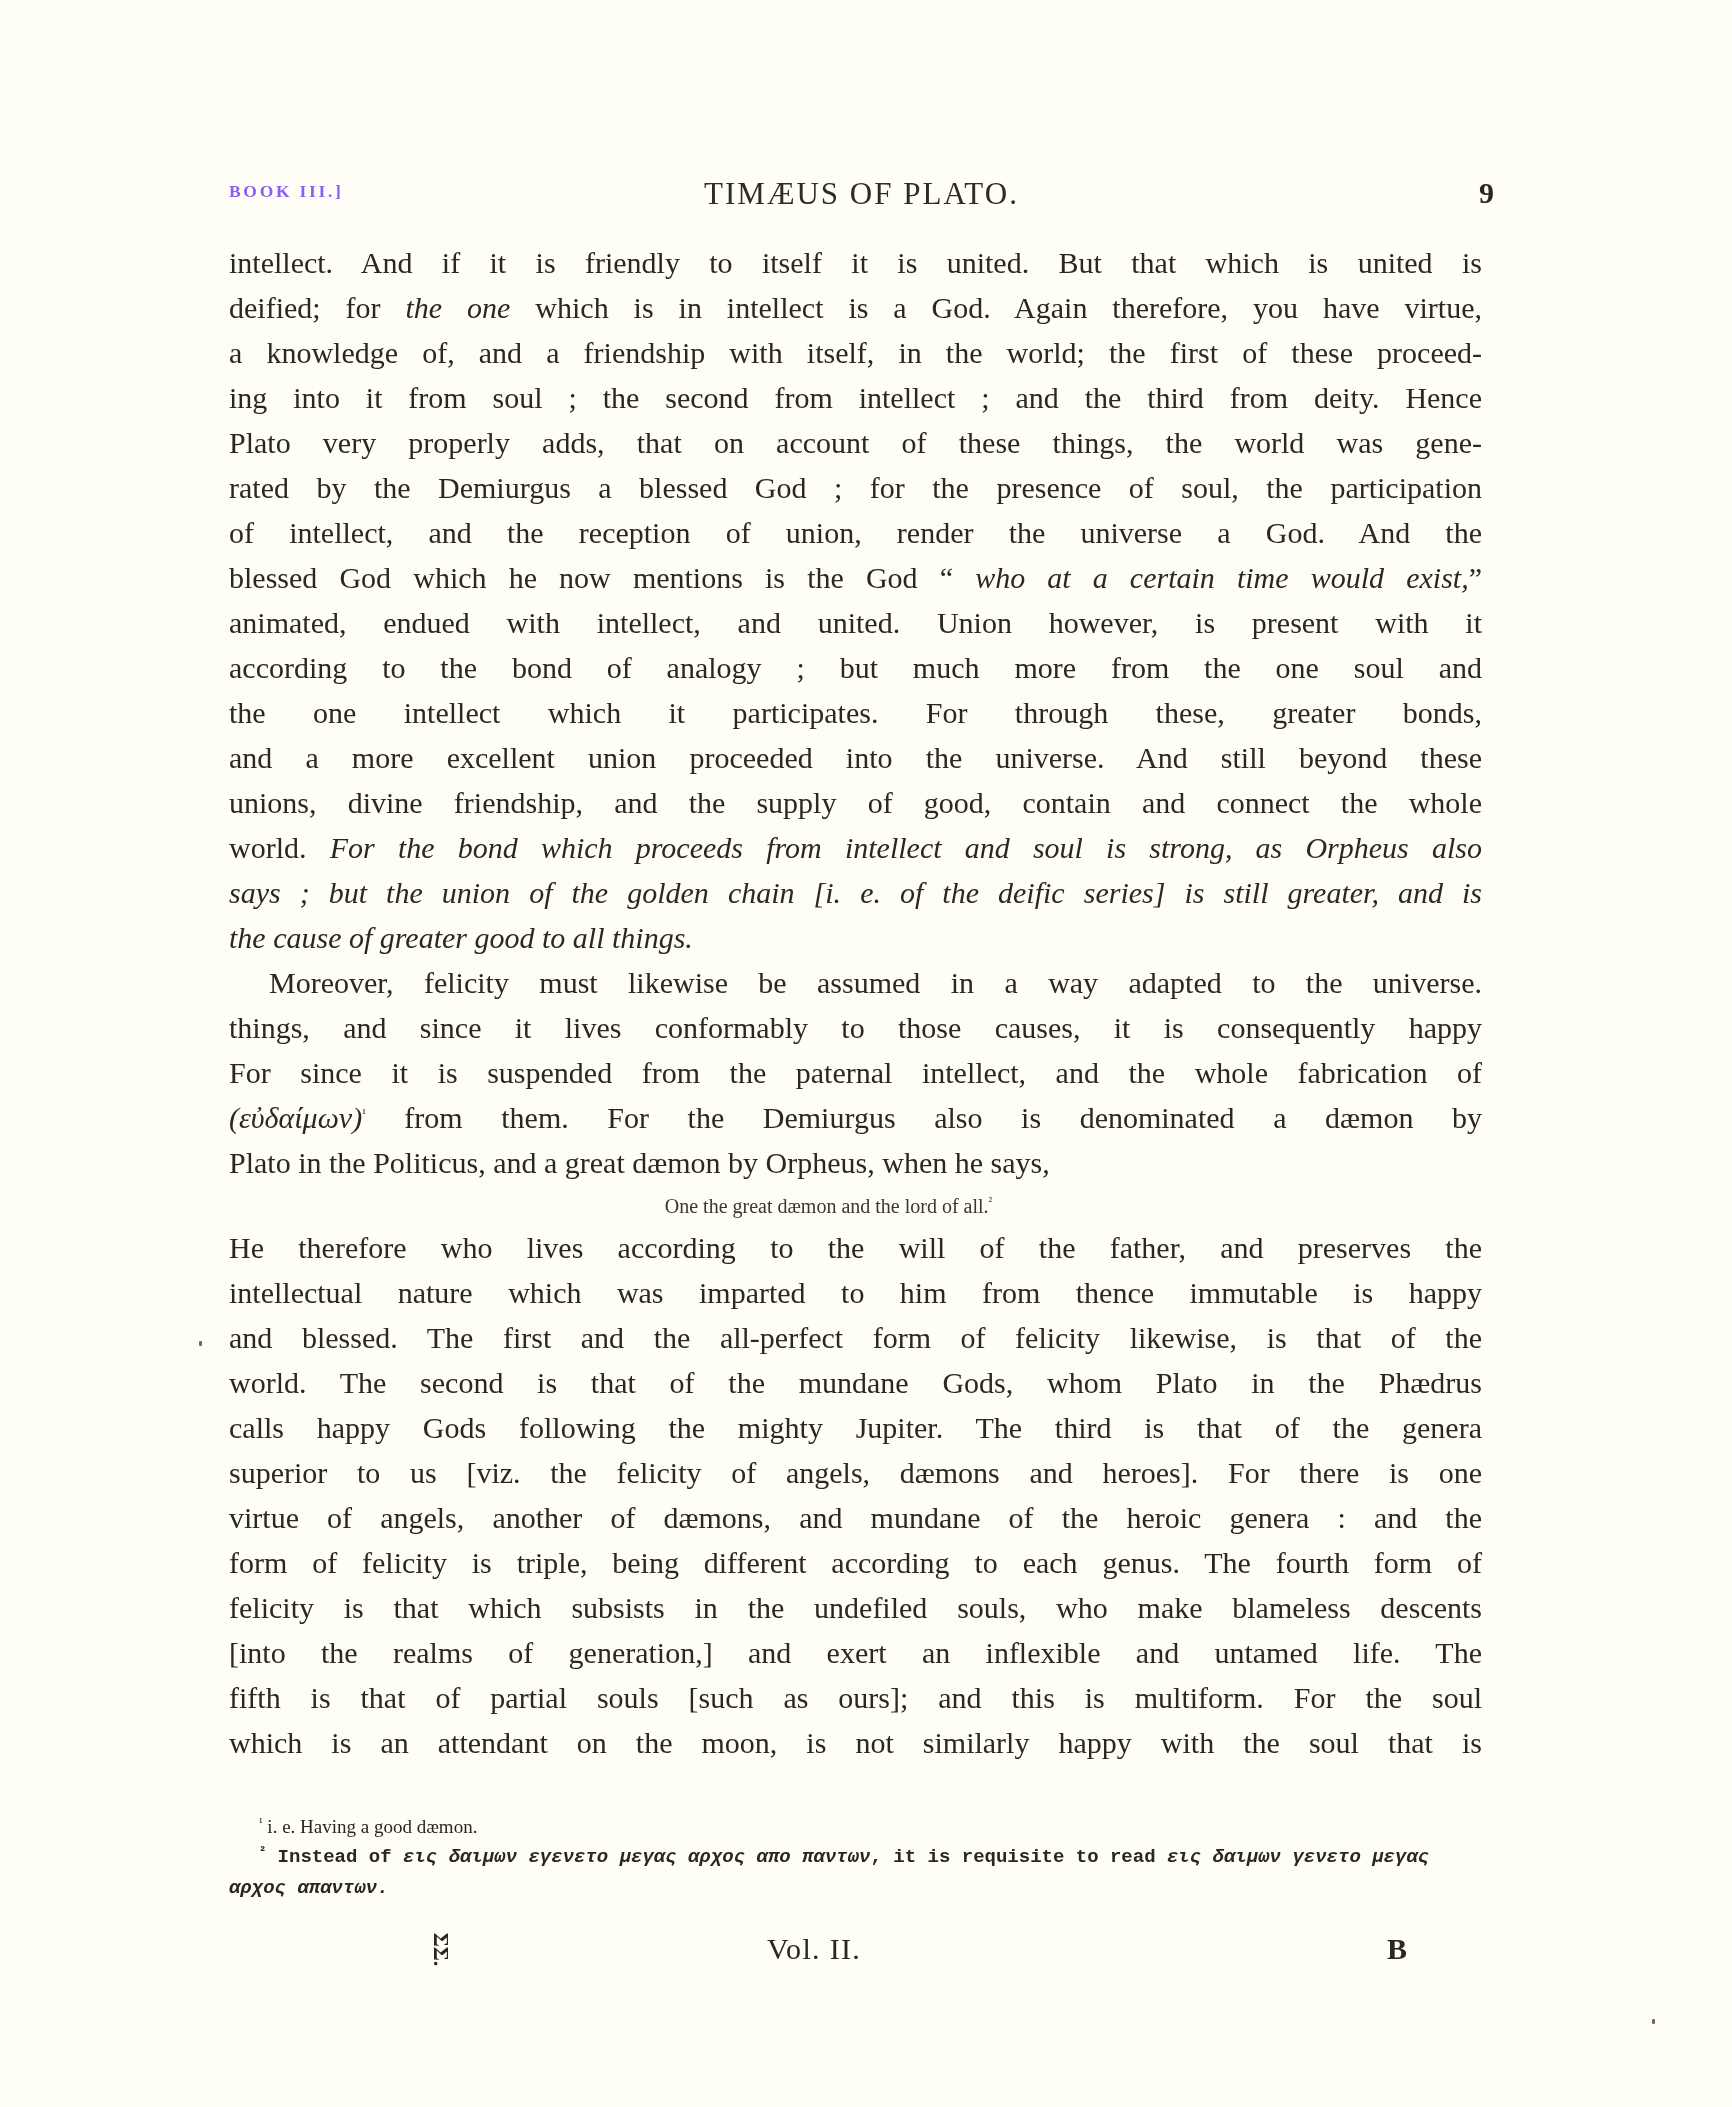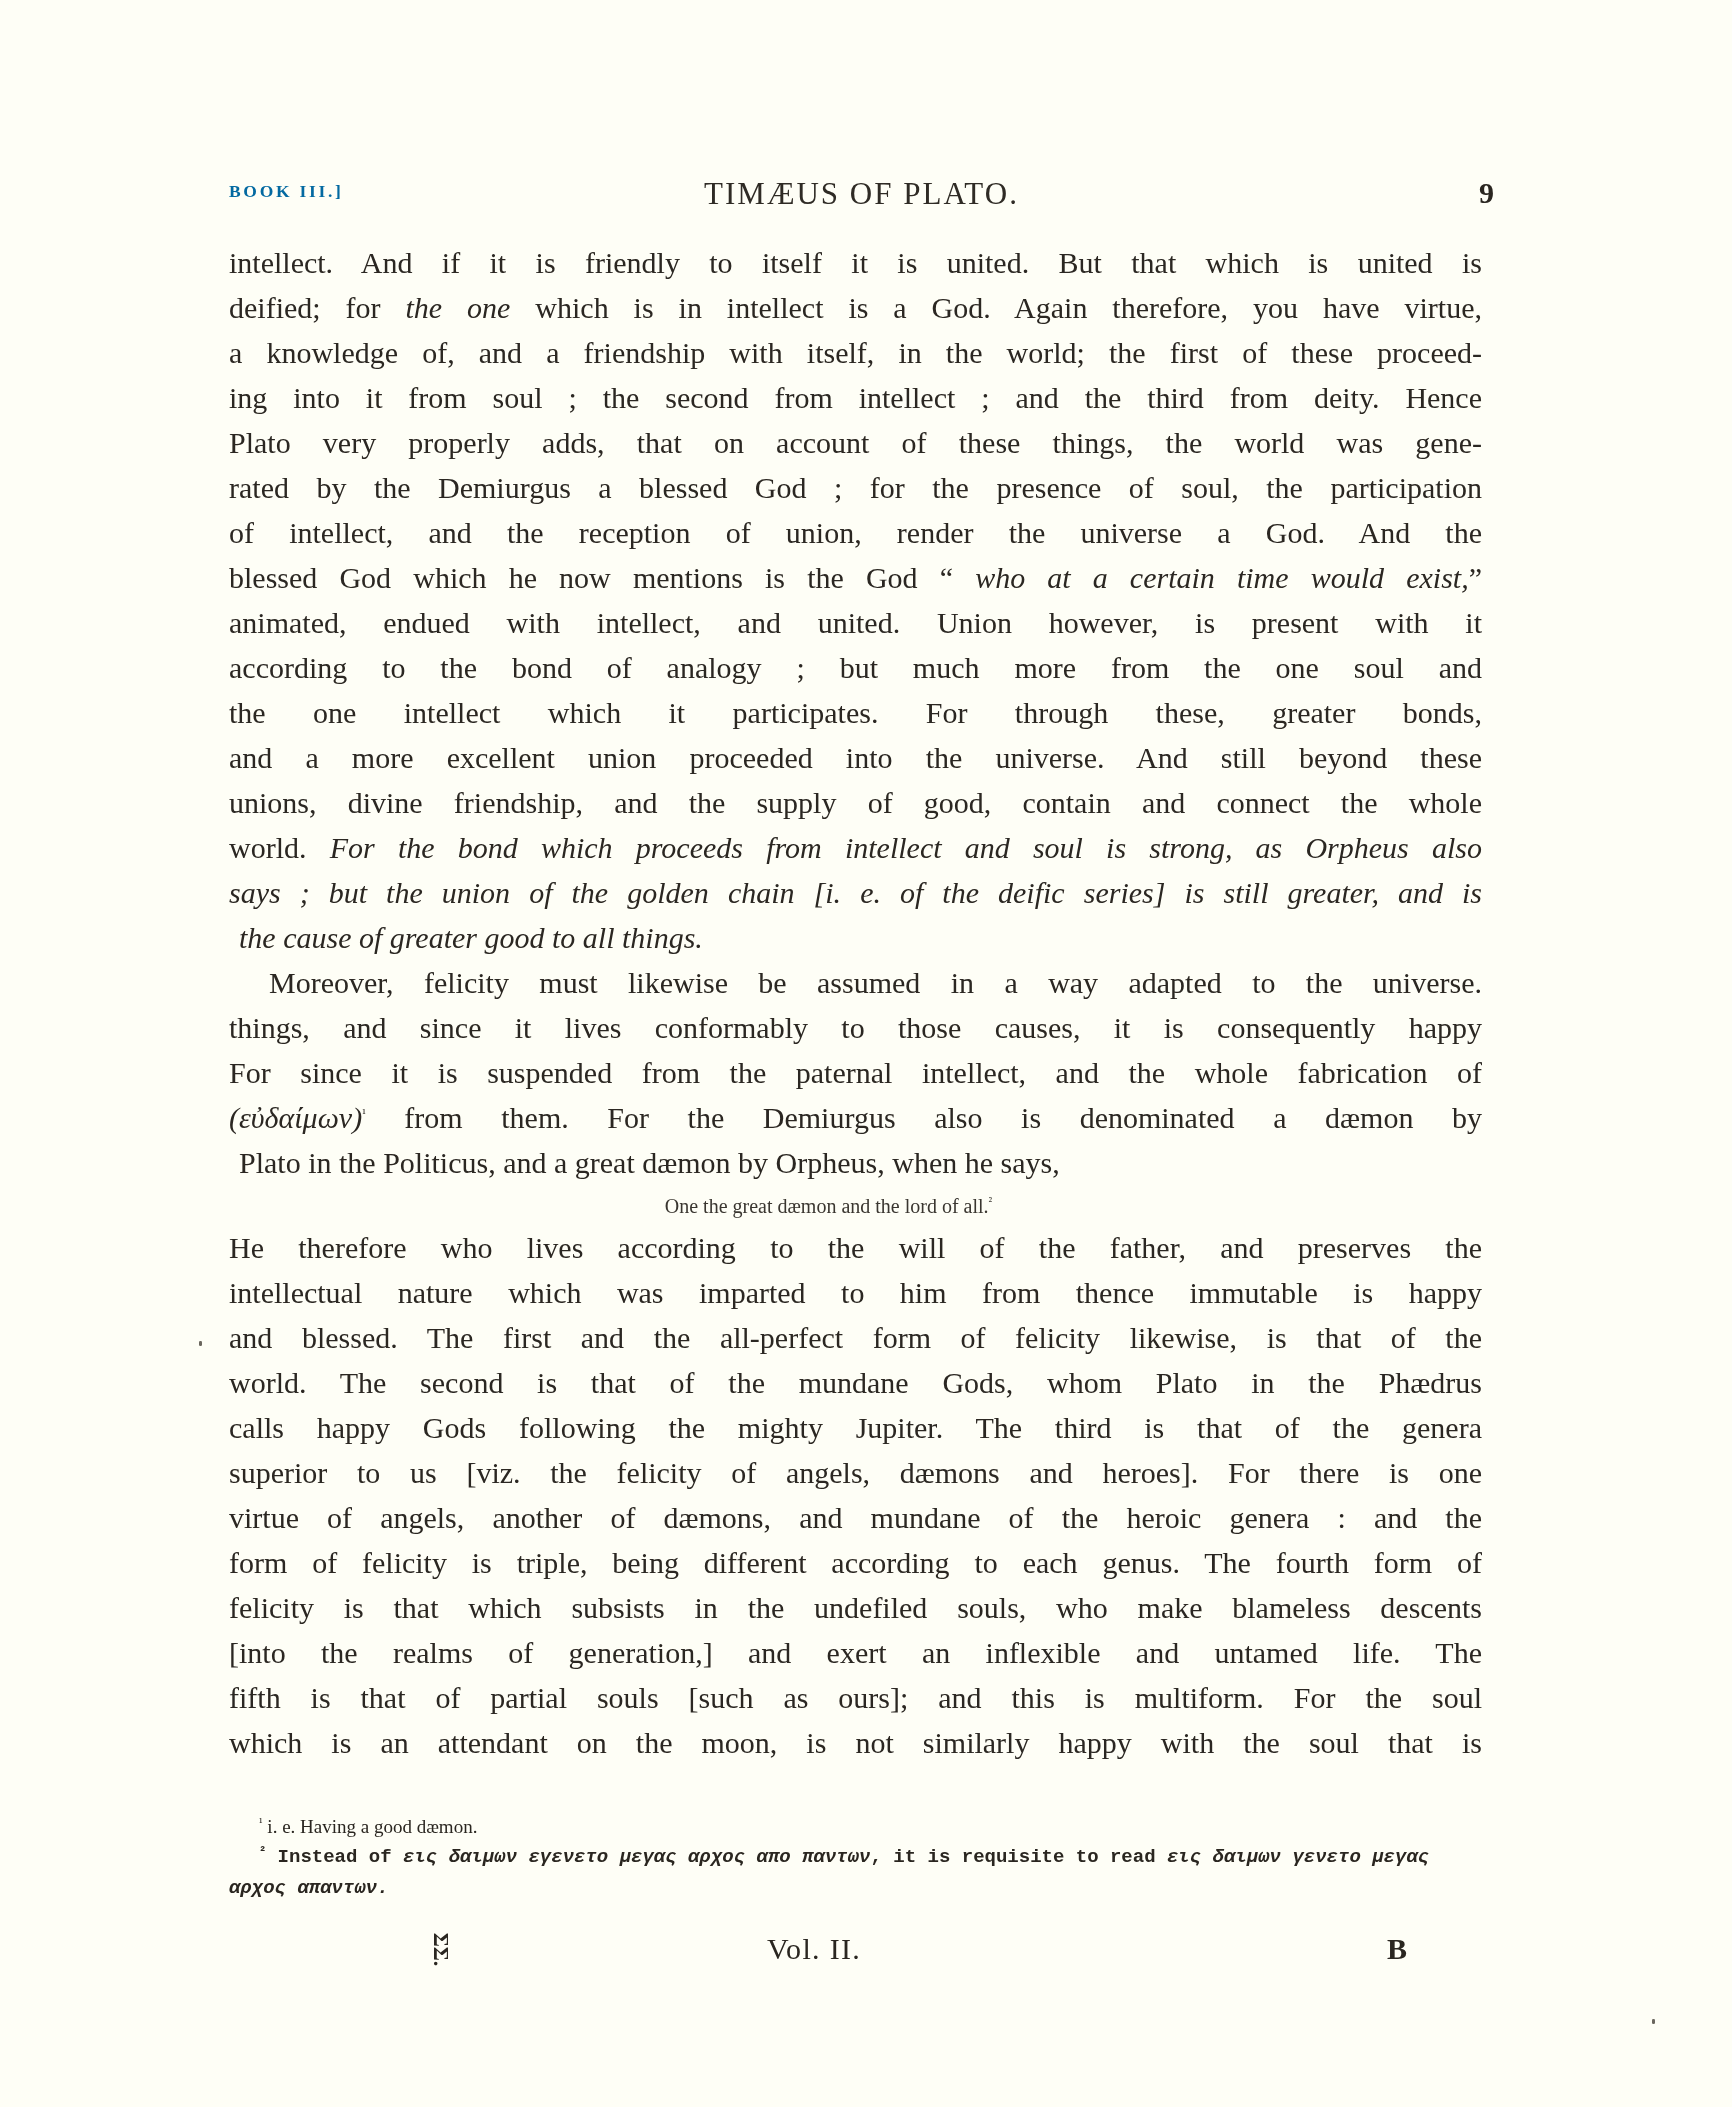--- a/index.html
+++ b/index.html
@@ -11,40 +11,40 @@
       overflow: hidden;
       color: #2a2620;
       font-family: "Liberation Serif", "DejaVu Serif", serif;
     }
     .page { position: absolute; left: 0; top: 0; width: 1732px; height: 2108px; }
     .running-head {
       position: absolute; top: 176px; left: 229px; width: 1265px; height: 40px;
     }
     .rh-left {
       position: absolute; left: 0; top: 5.4px;
-      font-size: 17.5px; letter-spacing: 2.7px; font-weight: bold; color: #0369a1;
+      font-size: 17.5px; letter-spacing: 2.7px; font-weight: bold; color: #8b5cf6;
     }
     .rh-center {
       position: absolute; left: 0; right: 0; top: 0; text-align: center;
       font-size: 31px; letter-spacing: 2px; color: #2f2b25;
     }
     .rh-right {
       position: absolute; right: 0; top: 0; font-size: 30px; font-weight: bold;
     }
     .body-text {
       position: absolute; left: 229px; top: 241px; width: 1253px;
     }
     .line {
       height: 45px; line-height: 44px;
       font-size: 30px;
       text-align: justify; text-align-last: justify;
       white-space: nowrap; overflow: visible;
       color: #2b2722;
     }
-    .line.last { text-align-last: left; margin-left: 10px; }
+    .line.last { text-align-last: left; }
     .line.indent { padding-left: 40px; }
     .line .it { font-style: italic; }
     .verse {
       height: 40px; line-height: 40px; font-size: 20px;
       text-align: center; color: #3a3630;
       padding-right: 54px;
     }
     sup.fn { font-size: 12px; vertical-align: super; line-height: 0; }
     .footnotes {
       position: absolute; left: 229px; top: 1811px; width: 1253px;

